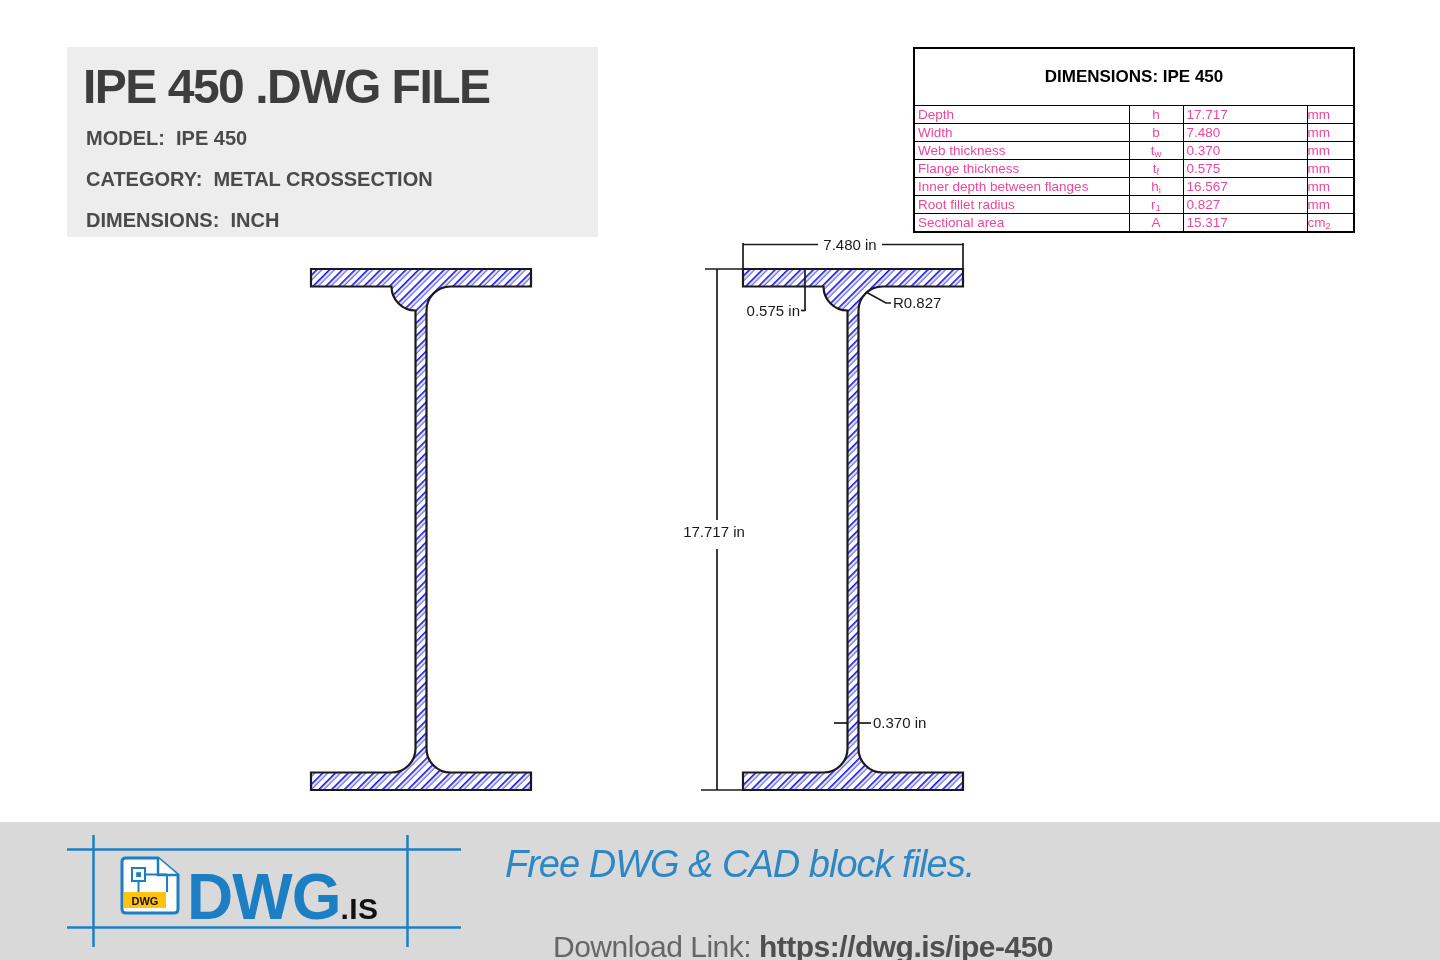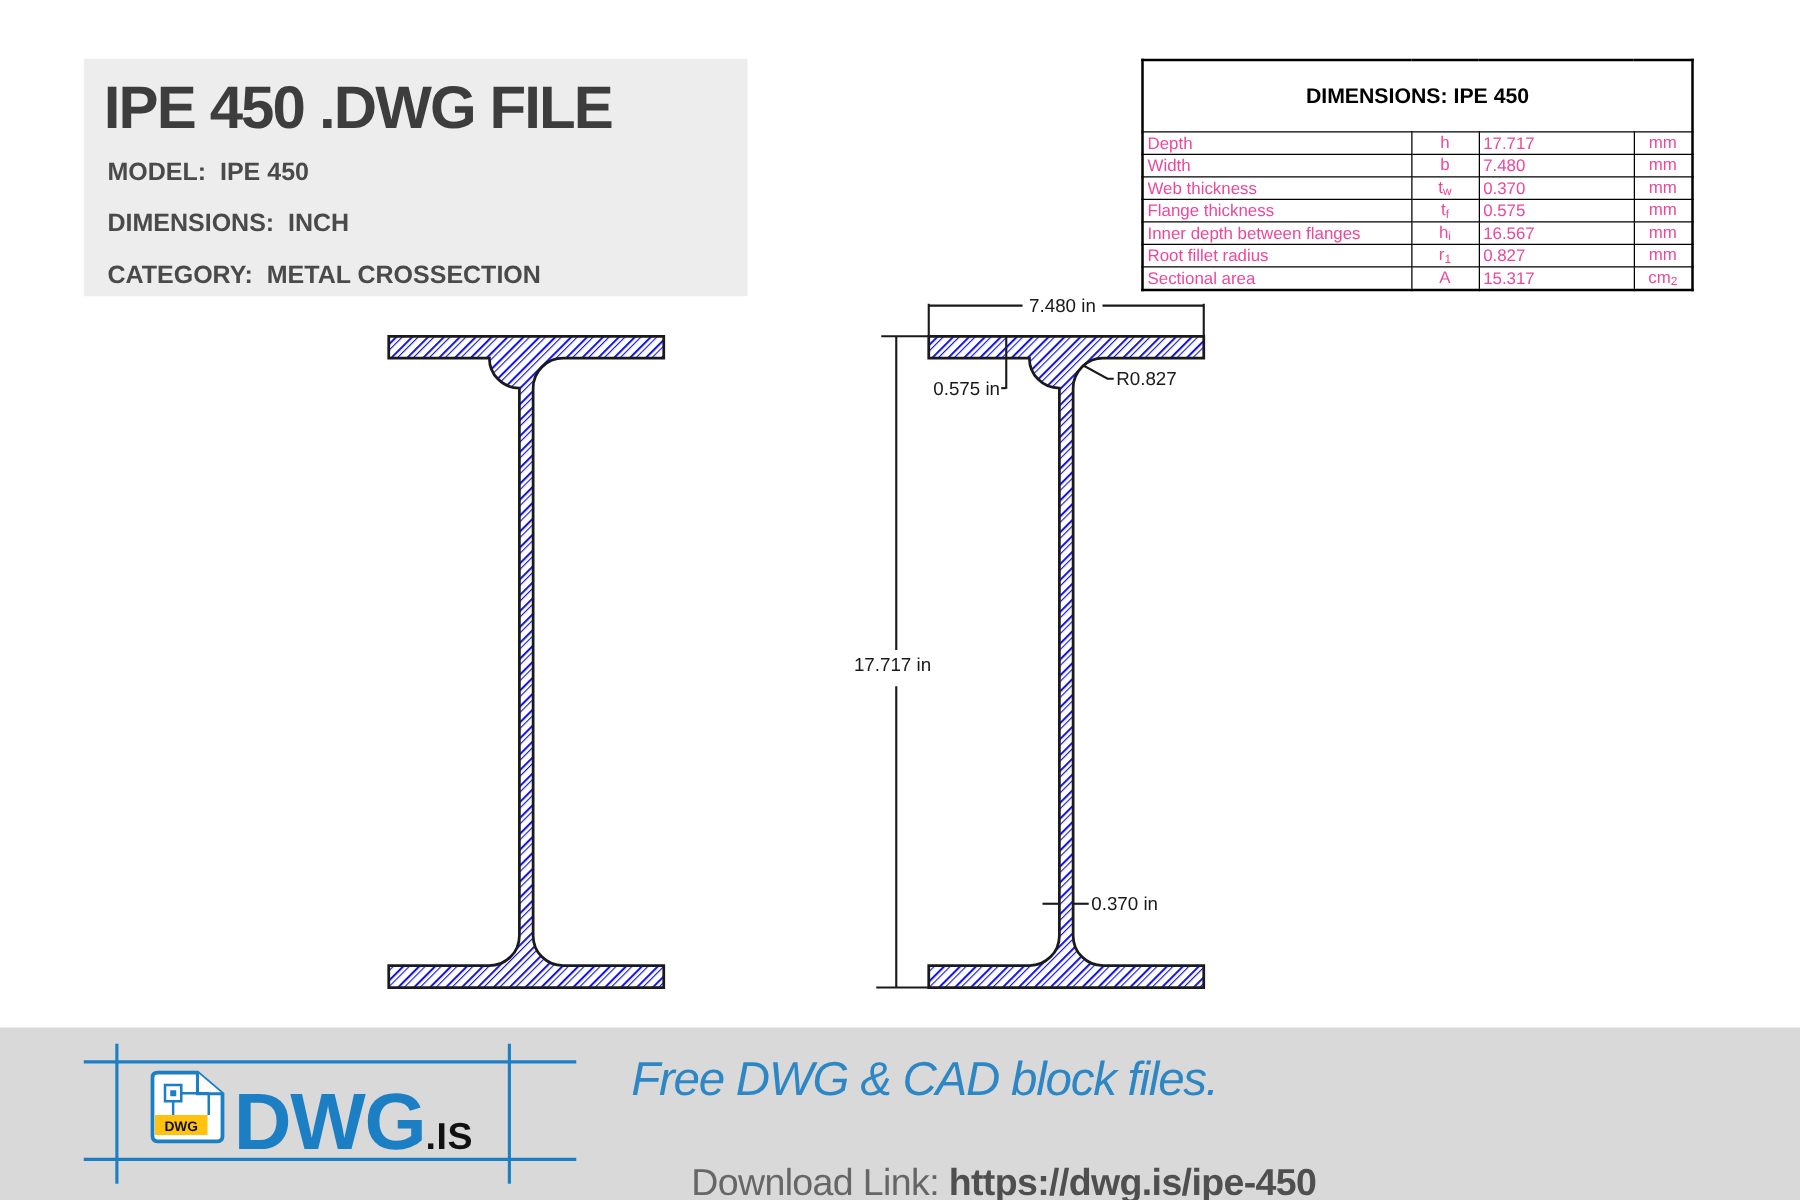--- a/index.html
+++ b/index.html
@@ -17,21 +17,21 @@
   
   .dims-table{position:absolute;left:913px;top:47px;width:440px;border-collapse:collapse;
        table-layout:fixed;background:#ffffff;border:2px solid #000;}
   .dims-table th{border:1.6px solid #000;font-size:17px;font-weight:bold;height:24px;
        text-align:center;padding:16px;color:#000;}
   .dims-table td{border:1.6px solid #000;font-size:13.5px;height:17px;padding:0 3px;
        color:#ec4899;overflow:hidden;white-space:nowrap;}
   .dims-table td.c-label{text-align:left;}
   .dims-table td.c-sym{text-align:center;padding:0;}
   .dims-table td.c-val{padding-right:3px;margin-left:24px;}
-  .dims-table td.c-unit{text-align:center;padding:0;margin-top:23px;}
+  .dims-table td.c-unit{text-align:left;padding:0;margin-top:23px;}
   .subscript{font-size:9.5px;vertical-align:-2px;}
 
   
   .drawing-svg{position:absolute;left:0;top:0;width:1440px;height:822px;}
   .dim-text{font-family:"Liberation Sans",sans-serif;font-size:15px;fill:#1a1a1a;}
 
   
   .footer{position:absolute;left:0;top:822px;width:1440px;height:138px;background:#d9d9d9;}
   .footer-svg{position:absolute;left:0;top:0;width:1440px;height:138px;}
   .logo-line{position:absolute;left:187px;top:32px;line-height:1;white-space:nowrap;margin-top:11px;}
@@ -44,22 +44,22 @@
   .download-url{font-weight:bold;color:#4f4f4f;}
 </style>
 </head>
 <body>
 
 <div class="canvas">
 
   <div class="title-box">
     <div class="big-title">IPE 450 .DWG FILE</div>
     <div class="title-sub">MODEL:  IPE 450</div>
+    <div class="title-sub">CATEGORY:  METAL CROSSECTION</div>
     <div class="title-sub">DIMENSIONS:  INCH</div>
-    <div class="title-sub">CATEGORY:  METAL CROSSECTION</div>
   </div>
 
   <table class="dims-table">
     <colgroup>
         <col style="width:215px">
         <col style="width:54px">
         <col style="width:124px">
         <col style="width:47px">
       </colgroup>
     <tbody>

